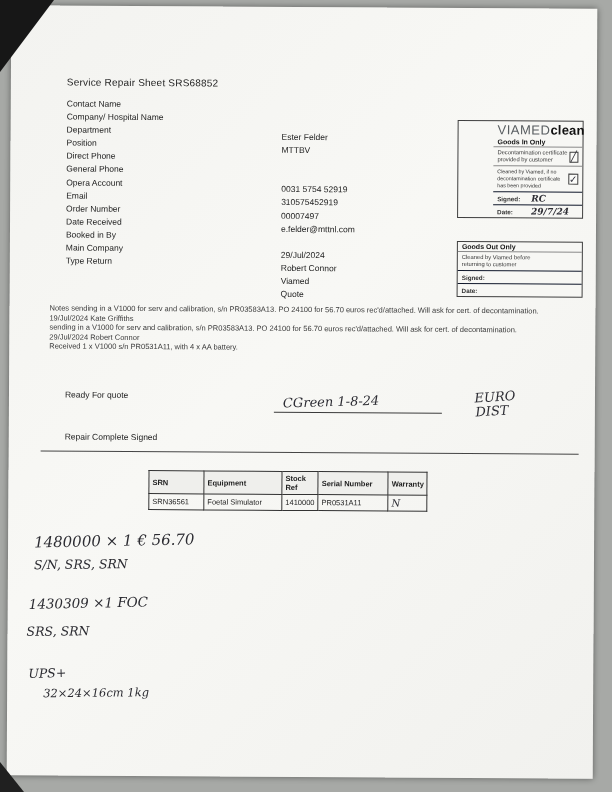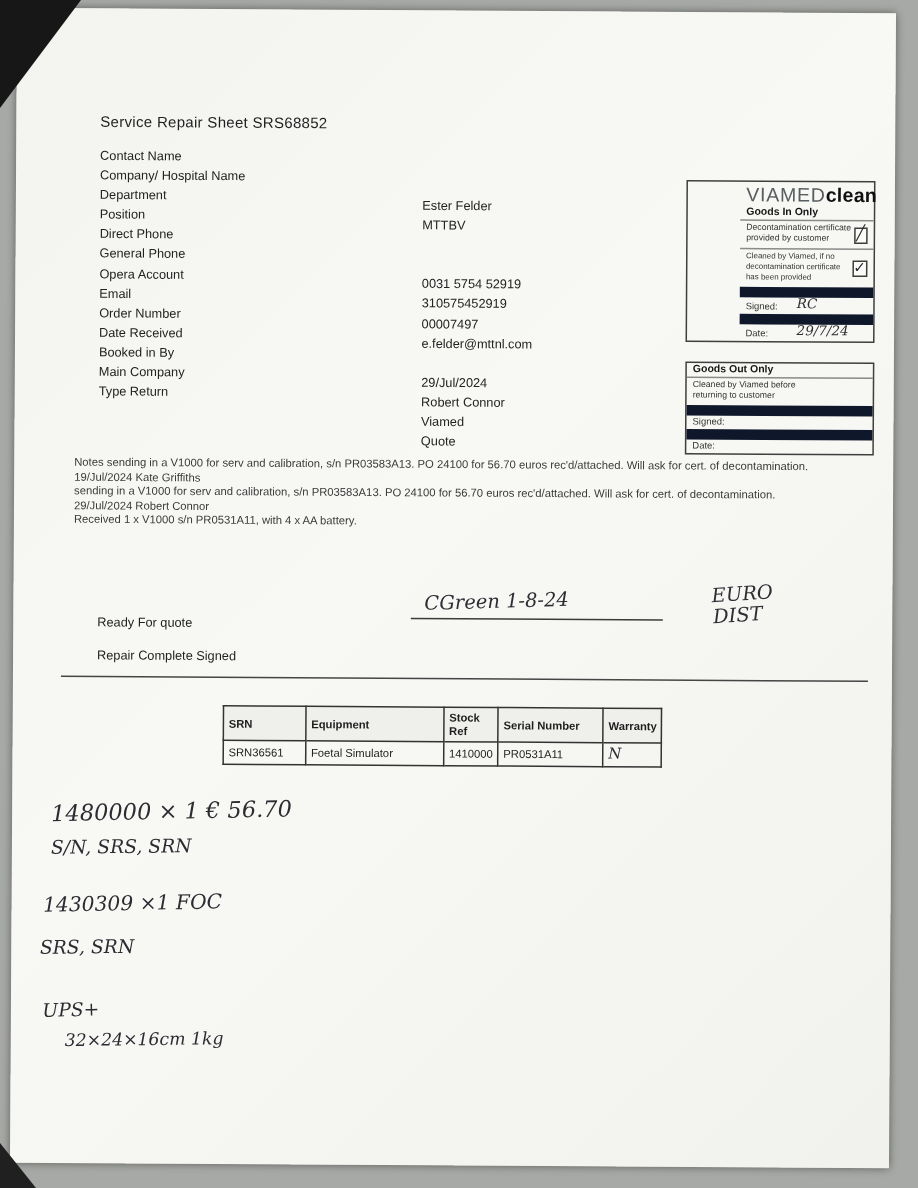--- a/index.html
+++ b/index.html
@@ -41,39 +41,39 @@
   .vlogo .vm { color:#585d60; letter-spacing:.5px; }
   .vlogo .cl { color:#101010; font-weight:bold; letter-spacing:.2px; }
   .vtitle { padding:1px 4px; font-size:7px; font-weight:bold; color:#161616; }
   .vrow { display:flex; justify-content:space-between; align-items:center;
           border-top:1px solid #8a8a8a; padding:2px 4px; }
   .vrow .vtext { width:86px; font-size:5.8px; line-height:7px; color:#333; }
   .vrow .vtext.tiny { font-size:5.3px; }
   .vcheck { width:11px; height:11px; border:1px solid #3d3d3d; background:#fbfbf8;
             display:flex; align-items:center; justify-content:center;
             font-size:10px; line-height:10px; color:#2c2c38; }
-  .vsig { display:flex; align-items:flex-end; border-top:7px solid #0f172a; padding:1px 4px; min-height:13px; }
+  .vsig { display:flex; align-items:center; border-top:1px solid #0f172a; padding:1px 4px; min-height:13px;font-weight:bold; }
   .vsig .slabel { font-size:6.3px; color:#333; width:34px; }
   .hw { font-family:"DejaVu Serif", serif; font-style:italic; color:#2d2d34; }
   .vsig .hw { font-size:9px; line-height:9px; }
 
   .notes { left:40px; top:298px; width:532px; font-size:7.5px; line-height:9.6px; color:#3a3a3a; }
   .notes div { margin:0; }
 
-  .ready-label { left:56px; top:404px; font-size:8.5px; color:#222; }
+  .ready-label { left:56px; top:384px; font-size:8.5px; color:#222; }
   .ready-line { left:265px; top:386px; width:168px; height:20px; border-bottom:1px solid #3b3b3b; }
   .ready-sig { left:274px; top:387px; font-size:13px; transform:rotate(-2deg); }
   .side-note { left:466px; top:382px; font-size:13px; line-height:14px; transform:rotate(-4deg); }
   .repair-label { left:56px; top:426px; font-size:8.5px; color:#222; }
   .repair-line { left:32px; top:430px; width:538px; height:16px; border-bottom:1px solid #454545; }
 
   .equip-table { left:140px; top:464px; border-collapse:collapse; font-size:7.5px; color:#1e1e1e; }
   .equip-table th, .equip-table td { border:1px solid #333; padding:2px 3px; text-align:left; height:14px; }
   .equip-table th { font-weight:bold; background:#efefec; }
-  .col-srn { width:55px; } .col-equip { width:92px; } .col-stock { width:32px; }
+  .col-srn { width:55px; } .col-equip { width:78px; } .col-stock { width:32px; }
   .col-serial { width:70px; } .col-warr { width:34px; }
   .warr-cell { font-size:10px; text-align:center; }
 
   .hwnote { color:#2c2c32; }
   .hw1 { left:26px; top:526px; font-size:15px; transform:rotate(-1.5deg); }
   .hw2 { left:26px; top:551px; font-size:12.5px; transform:rotate(-1deg); }
   .hw3 { left:21px; top:589px; font-size:13.5px; transform:rotate(-1.5deg); }
   .hw4 { left:19px; top:618px; font-size:12.5px; transform:rotate(-1deg); }
   .hw5 { left:21px; top:660px; font-size:12.5px; transform:rotate(-2deg); }
   .hw6 { left:36px; top:680px; font-size:11.5px; transform:rotate(-1deg); }

